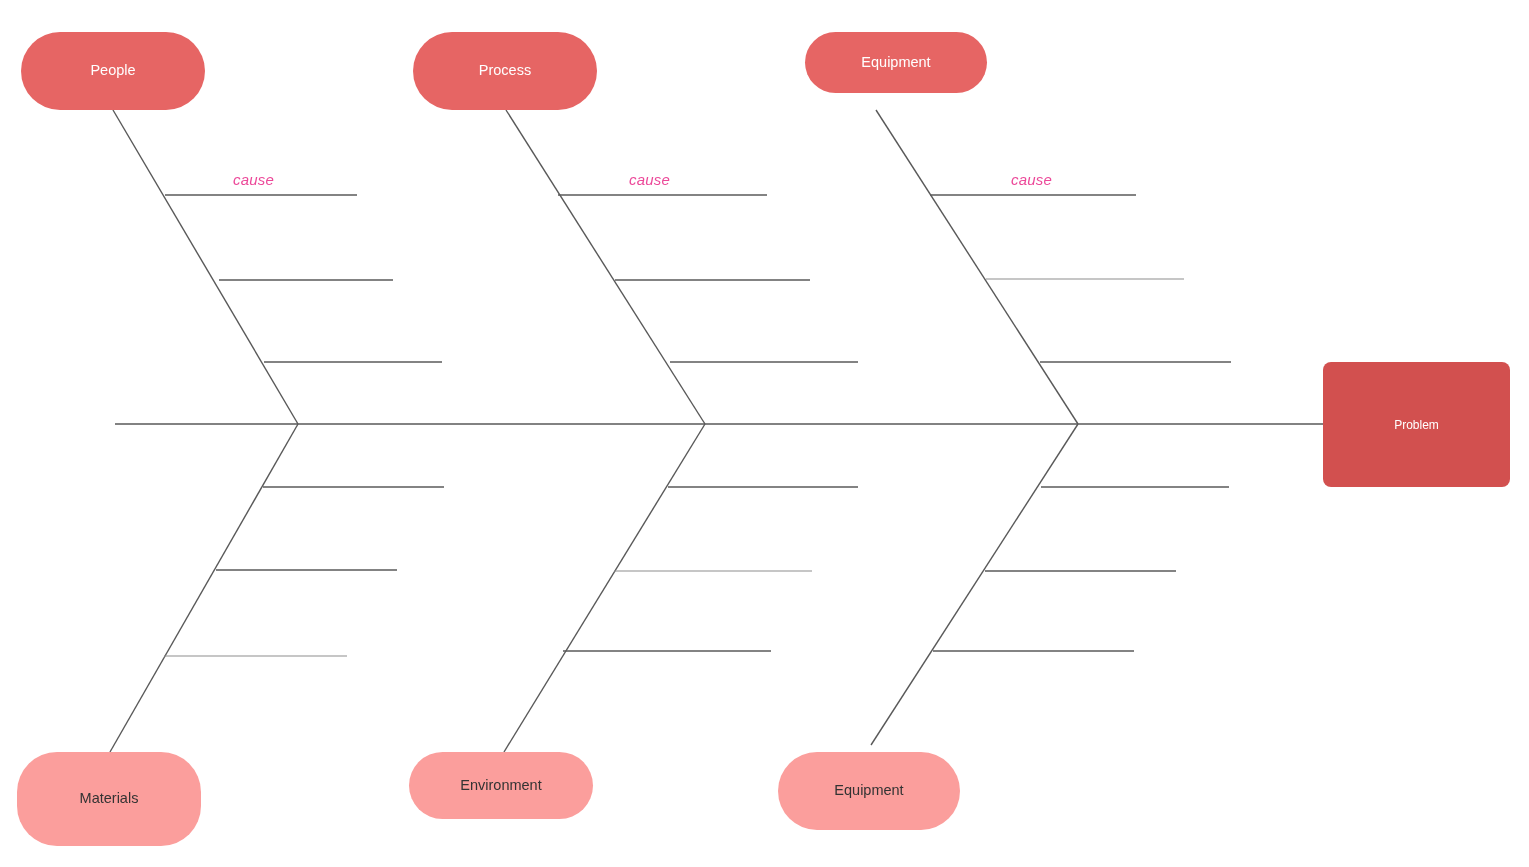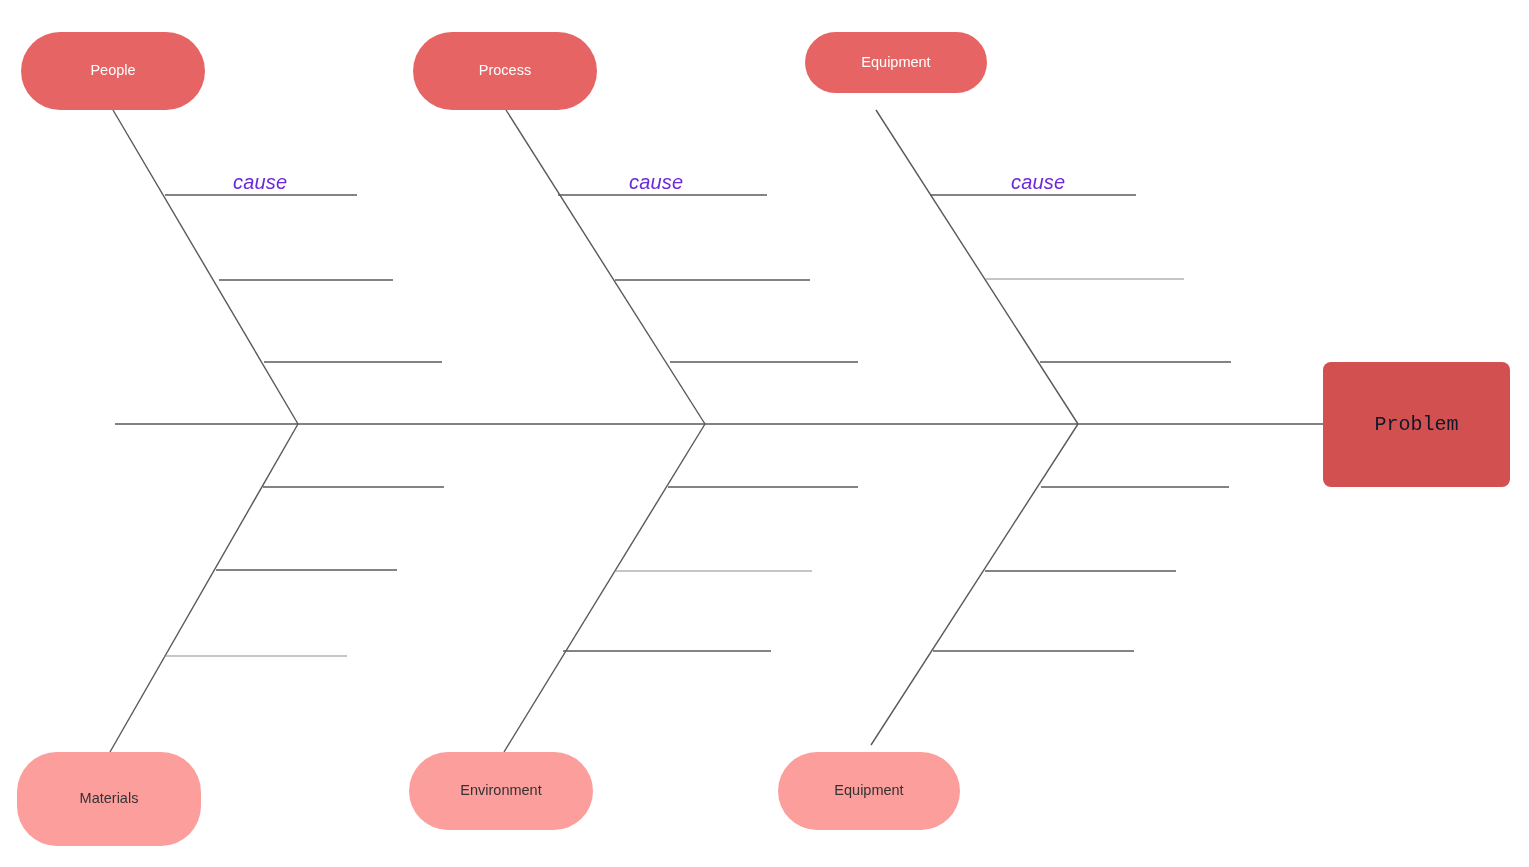--- a/index.html
+++ b/index.html
@@ -66,34 +66,33 @@
   .cat-box.bottom {
     background: #fb9e9c;
     color: #333333;
     border-radius: 40px;
     font-size: 14.5px;
   }
   .problem-box {
     position: absolute;
     box-sizing: border-box;
     background: #d2504f;
-    color: #0f172a;
+    color: #ffffff;
     border-radius: 8px;
     display: flex;
     align-items: center;
     justify-content: center;
-    font-size: 20px;
+    font-size: 12px;
     text-align: center;
-    font-family: Liberation Mono, monospace;
   }
   .cause-label {
     position: absolute;
-    font-size: 20px;
+    font-size: 15px;
     font-style: italic;
-    color: #6d28d9;
+    color: #ec4899;
     white-space: nowrap;
     letter-spacing: 0.2px;
   }
 </style>
 </head>
 <body>
 
 <div id="diagram-root">
 
   <svg class="fishbone-svg" viewBox="0 0 1529 867" xmlns="http://www.w3.org/2000/svg">
@@ -136,21 +135,21 @@
       </div>
       <div class="cat-box top" style="left: 413px; top: 32px; width: 184px; height: 78px;">
         <span>Process</span>
       </div>
       <div class="cat-box top" style="left: 805px; top: 32px; width: 182px; height: 61px;">
         <span>Equipment</span>
       </div>
       <div class="cat-box bottom" style="left: 17px; top: 752px; width: 184px; height: 94px;">
         <span>Materials</span>
       </div>
-      <div class="cat-box bottom" style="left: 409px; top: 752px; width: 184px; height: 78px;">
+      <div class="cat-box bottom" style="left: 409px; top: 752px; width: 184px; height: 67px;">
         <span>Environment</span>
       </div>
       <div class="cat-box bottom" style="left: 778px; top: 752px; width: 182px; height: 78px;">
         <span>Equipment</span>
       </div>
       <div class="problem-box" style="left: 1323px; top: 362px; width: 187px; height: 125px;">
         <span>Problem</span>
       </div>
     </div>
   <div id="labels-layer">

